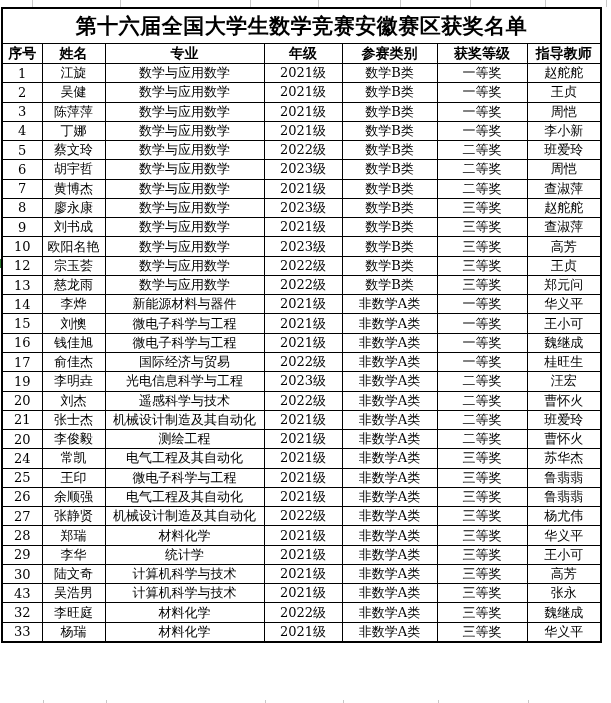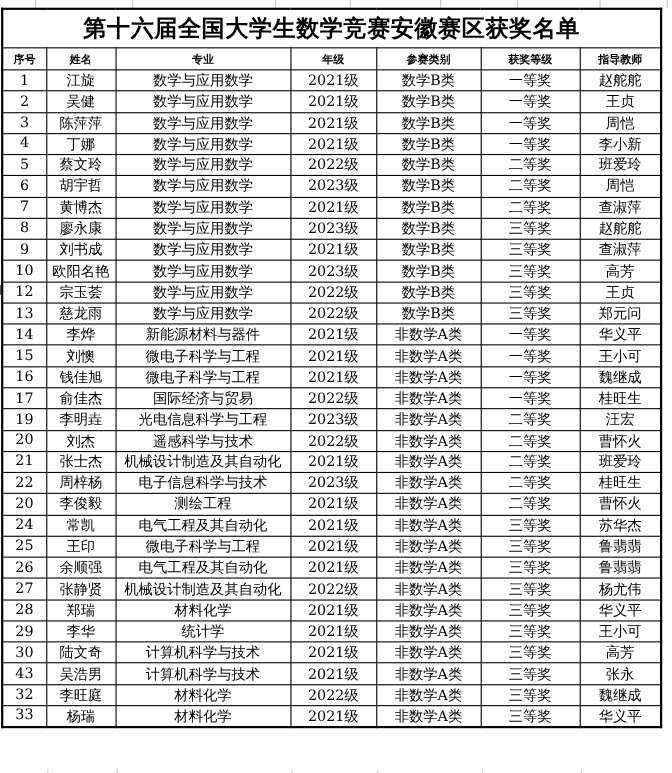--- a/index.html
+++ b/index.html
@@ -39,21 +39,21 @@
     font-weight:normal;
   }
   tr.title-row th{
     height:34px;
     font-size:21px;
     font-weight:bold;
     letter-spacing:0.5px;
   }
   tr.header-row th{
     height:19px;
-    font-size:10px;
+    font-size:14px;
     font-weight:bold;
     font-family:Liberation Serif, serif;
   }
   tbody tr{height:19.27px;}
   tbody td{font-size:13px;}
 </style>
 </head>
 <body>
 
 <div class="vgrid top" style="left:32px"></div>
@@ -262,29 +262,20 @@
       <tr>
         <td>21</td>
         <td>张士杰</td>
         <td>机械设计制造及其自动化</td>
         <td>2021级</td>
         <td>非数学A类</td>
         <td>二等奖</td>
         <td>班爱玲</td>
       </tr>
       <tr>
-        <td>22</td>
-        <td>周梓杨</td>
-        <td>电子信息科学与技术</td>
-        <td>2023级</td>
-        <td>非数学A类</td>
-        <td>二等奖</td>
-        <td>桂旺生</td>
-      </tr>
-      <tr>
         <td>20</td>
         <td>李俊毅</td>
         <td>测绘工程</td>
         <td>2021级</td>
         <td>非数学A类</td>
         <td>二等奖</td>
         <td>曹怀火</td>
       </tr>
       <tr>
         <td>24</td>

